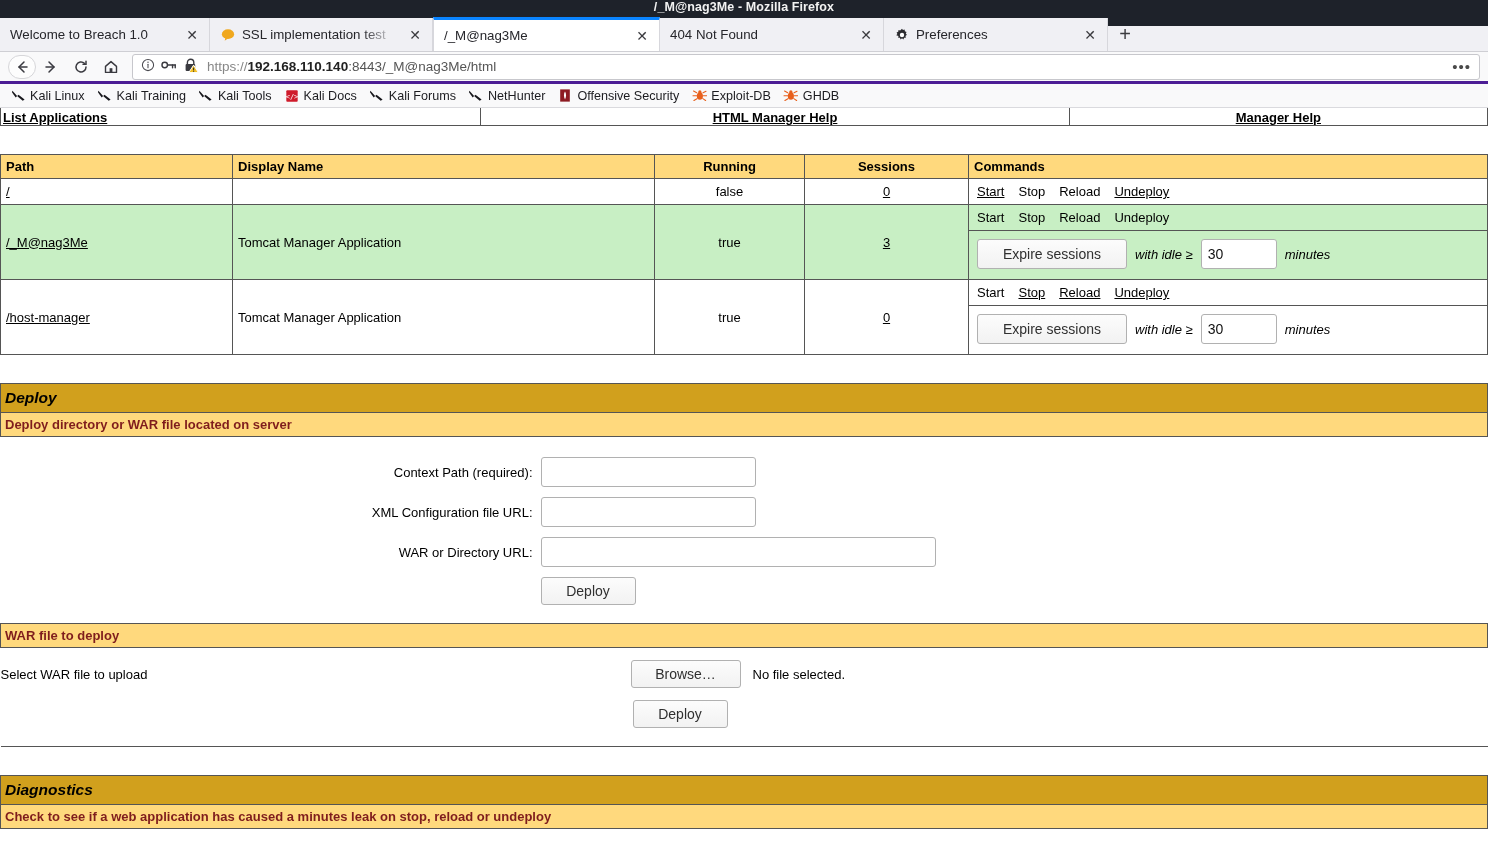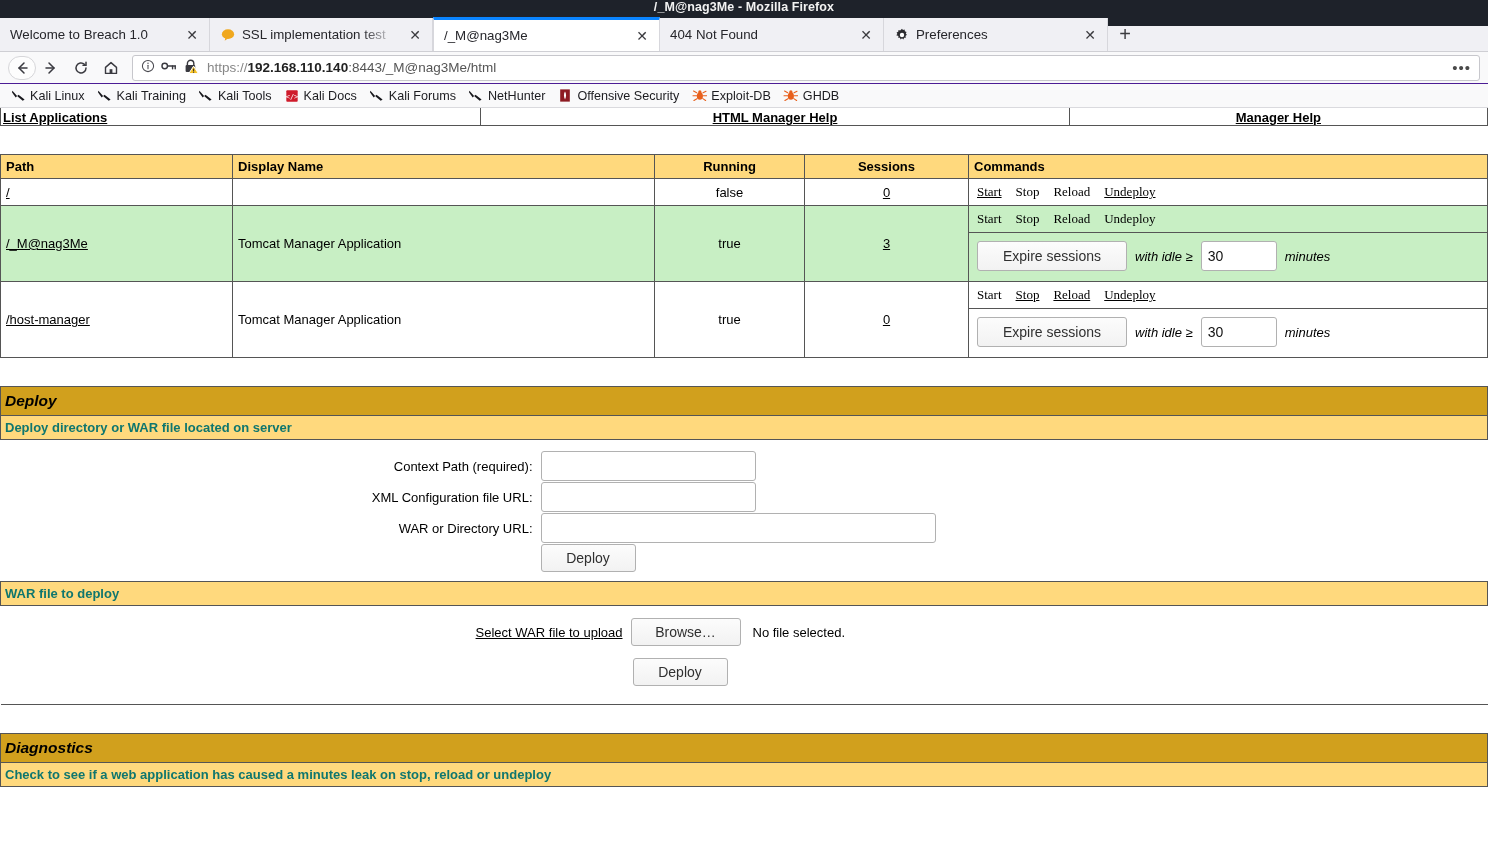--- a/index.html
+++ b/index.html
@@ -79,21 +79,21 @@
     font-size: 20px; color: #3a3a3e; font-weight: 300;
     cursor: pointer;
   }
 
   
   #navbar {
     height: 32px;
     background: #f9f9fa;
     display: flex; align-items: center;
     padding: 0 8px;
-    border-bottom: 1px solid #4c1d95;
+    border-bottom: 3px solid #4c1d95;
   }
   .navbtn {
     width: 30px; height: 28px;
     display: flex; align-items: center; justify-content: center;
     cursor: pointer;
   }
   #backbtn {
     border: 1px solid #d6d6d9;
     border-radius: 14px;
     background: #fdfdfd;
@@ -178,21 +178,21 @@
     font-weight: bold;
     font-size: 15.5px;
     color: #000;
     padding: 5px 4px 5px 4px !important;
     height: 27px;
   }
   .sect-sub {
     background: #FFD97D;
     font-weight: bold;
     font-size: 13px;
-    color: #0f766e;
+    color: #7f1d1d;
     padding: 4px 4px !important;
     height: 22px;
   }
   .colhead {
     background: #FFD97D;
     font-weight: bold;
     font-size: 13px;
     color: #000;
     padding: 4px 5px !important;
     height: 22px;
@@ -206,21 +206,20 @@
   td.cell { font-size: 13px; padding: 4px 5px !important; vertical-align: middle; }
   td.cell.c { text-align: center; }
   td.cell a { color: #000; }
   a.ul { text-decoration: underline; }
 
   .cmdcell { padding: 0 !important; vertical-align: top; }
   .cmdlinks {
     padding: 5px 0 5px 8px;
     font-size: 13px;
     border-bottom: 1px solid #555;
-    font-family: Liberation Serif, serif;
   }
   .cmdlinks span, .cmdlinks a { margin-right: 14px; display: inline-block; }
   .cmdlinks a { color: #000; }
   .cmdlinks .dis { color: #000; text-decoration: none; }
   .expirerow {
     padding: 8px 0 10px 8px;
     display: flex; align-items: center;
     font-size: 13px;
   }
   button.btn {
@@ -243,34 +242,34 @@
     background: #fff;
     color: #111;
     height: 30px;
   }
   .expirerow .lbl { margin: 0 8px; font-style: italic; }
 
   
   .formarea { background: #fff; padding: 10px 0 8px 0; }
   .frow {
     display: flex; align-items: center;
-    margin: 1px 0;
+    margin: 10px 0;
   }
   .flabel {
     width: 540px; text-align: right;
     font-size: 13px; padding-right: 8px;
   }
   .frow input.w1 { width: 215px; }
   .frow input.w2 { width: 395px; }
 
   .uploadrow {
     display: flex; align-items: center;
     padding: 12px 0 6px 0;
   }
-  .uploadlabel { width: 630px; text-align: right; padding-right: 8px; font-size: 13px; text-decoration: underline; }
+  .uploadlabel { width: 630px; padding-right: 8px; font-size: 13px; }
   .nofile { margin-left: 12px; font-size: 13px; }
   .deployrow2 { display: flex; padding: 6px 0 18px 0; }
   .deployrow2 .sp { width: 632px; }
 </style>
 </head>
 <body>
 
 <div id="titlebar">
   <span>/_M@nag3Me - Mozilla Firefox</span>
 </div>

